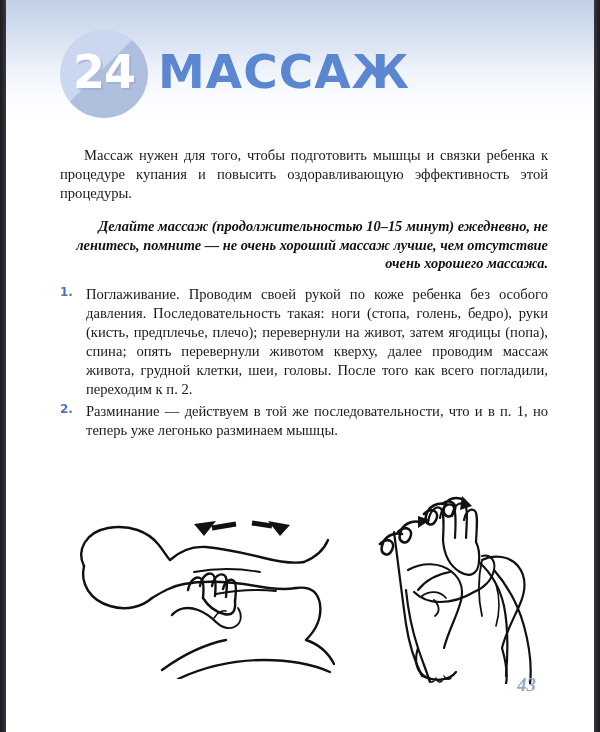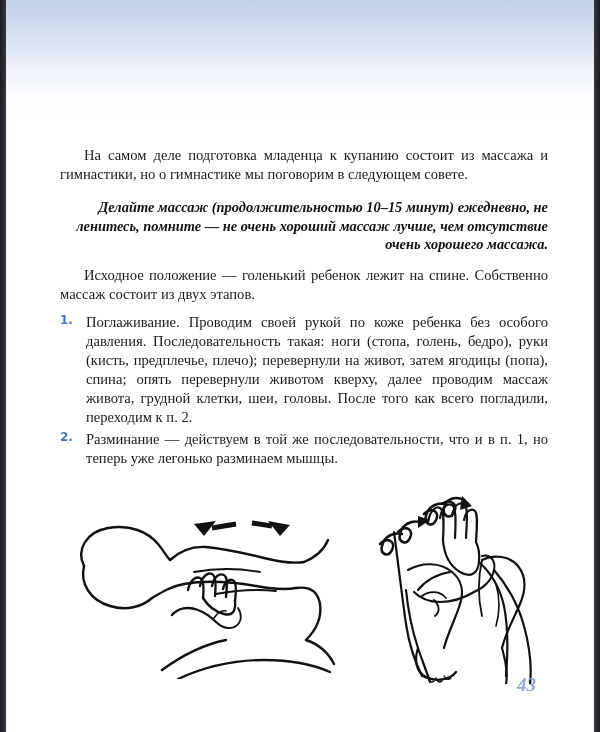--- a/index.html
+++ b/index.html
@@ -184,29 +184,36 @@
 </style>
 </head>
 <body>
 
 <div class="page">
 
   <div class="top-wash"></div>
 
   <div class="content">
 
+    <div class="header">
+      <div class="badge">
+        <div class="badge-circle"></div>
+        <div class="badge-shade"></div>
+        <div class="badge-num">24</div>
+      </div>
+      <div class="chapter-title">МАССАЖ</div>
+    </div>
 
     <div class="body">
 
-
-      <p class="para tight">На самом деле подготовка младенца к купанию состоит из массажа и гимнастики, но о гимнастике мы поговорим в следующем совете.</p>
+      <p class="para">Массаж нужен для того, чтобы подготовить мышцы и связки ребенка к процедуре купания и повысить оздоравливающую эффективность этой процедуры.</p>
+
 
       <p class="emph">Делайте массаж (продолжительностью 10–15 минут) ежедневно, не ленитесь, помните — не очень хороший массаж лучше, чем отсутствие очень хорошего массажа.</p>
 
-      <p class="para tight">Исходное положение — голенький ребенок лежит на спине. Собственно массаж состоит из двух этапов.</p>
 
       <ol class="steps">
         <li>
           <span class="marker">1.</span><span class="term">Поглаживание</span><span>. Проводим своей рукой по коже ребенка без особого давления. Последовательность такая: ноги (стопа, голень, бедро), руки (кисть, предплечье, плечо); перевернули на живот, затем ягодицы (попа), спина; опять перевернули животом кверху, далее проводим массаж живота, грудной клетки, шеи, головы. После того как всего погладили, переходим к п. 2.</span>
         </li>
         <li>
           <span class="marker">2.</span><span class="term">Разминание</span><span> — действуем в той же последовательности, что и в п. 1, но теперь уже легонько разминаем мышцы.</span>
         </li>
       </ol>
     </div>

